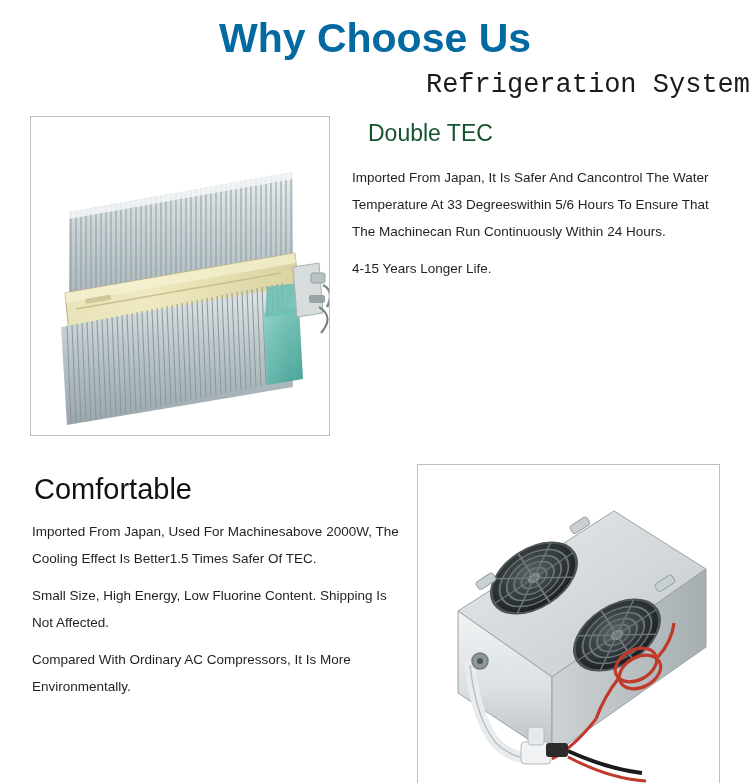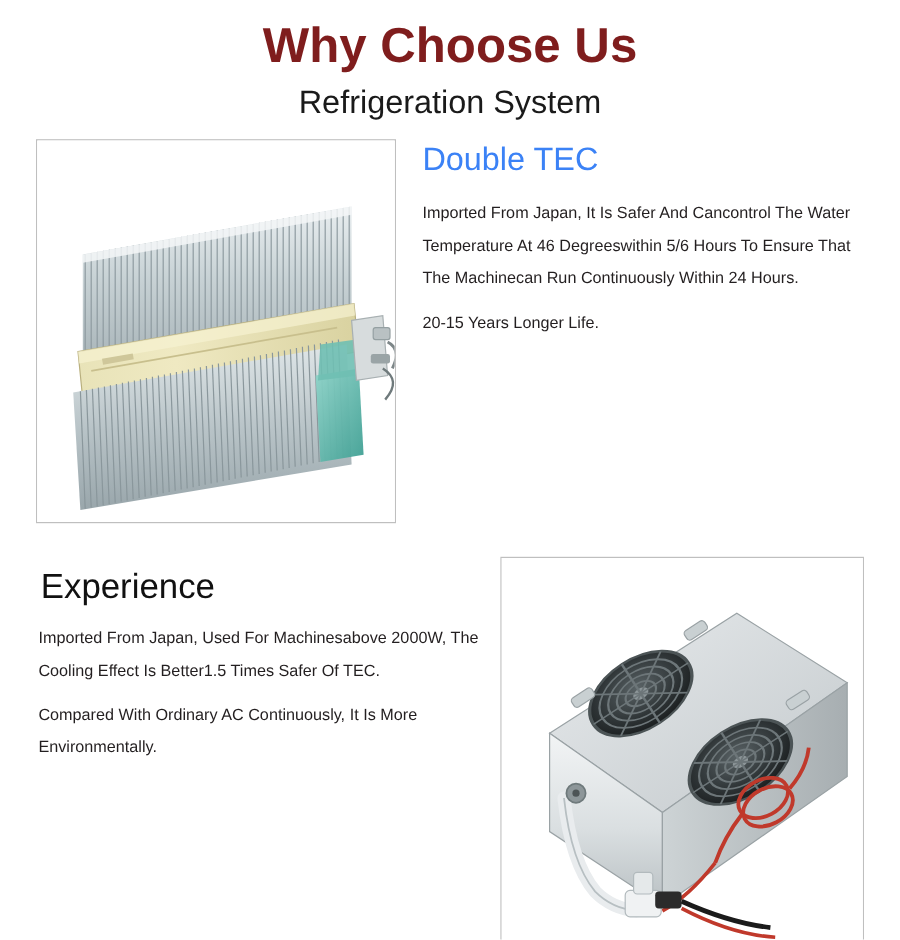--- a/index.html
+++ b/index.html
@@ -21,29 +21,30 @@
     height: 783px;
     position: relative;
   }
   .main-title {
     text-align: center;
     font-size: 41px;
     font-weight: bold;
     letter-spacing: 0px;
     margin: 12px 0 0 0;
     line-height: 52px;
-    color: #7f1d1d;
+    color: #0369a1;
   }
   .sub-title {
-    text-align: center;
+    text-align: right;
     font-size: 27px;
     font-weight: normal;
     margin: 4px 0 0 0;
     line-height: 34px;
     color: #1a1a1a;
+    font-family: Liberation Mono, monospace;
   }
 
   
   .section-one {
     position: relative;
     margin-top: 14px;
     height: 330px;
   }
   .photo-frame {
     border: 1px solid #bfbfbf;
@@ -57,25 +58,25 @@
     width: 300px;
     height: 320px;
   }
   .sec1-text {
     position: absolute;
     left: 352px;
     top: 0px;
     width: 368px;
   }
   .heading {
-    font-size: 27px;
+    font-size: 23px;
     font-weight: normal;
     line-height: 34px;
-    margin: 0 0 14px 0;
-    color: #3b82f6;
+    margin: 0 0 14px 16px;
+    color: #14532d;
   }
   .para {
     font-size: 13.5px;
     line-height: 27px;
     margin: 0 0 10px 0;
     color: #231f20;
   }
 
   
   .section-two {
@@ -273,31 +274,32 @@
           <rect x="280" y="156" width="14" height="10" rx="2" fill="#b9c1c3" stroke="#95a0a2"></rect>
           <rect x="278" y="178" width="16" height="8" rx="2" fill="#9aa4a6"></rect>
           <path d="M292 168 q12 6 4 22" stroke="#7d8688" stroke-width="2.5" fill="none"></path>
           <path d="M288 190 q16 10 2 26" stroke="#6f7a7c" stroke-width="2" fill="none"></path>
         </svg>
       </div>
     </div>
 
     <div class="sec1-text">
       <div class="heading">Double TEC</div>
-      <p class="para">Imported From Japan, It Is Safer And Cancontrol The Water Temperature At 46 Degreeswithin 5/6 Hours To Ensure That The Machinecan Run Continuously Within 24 Hours.</p>
-      <p class="para">20-15 Years Longer Life.</p>
+      <p class="para">Imported From Japan, It Is Safer And Cancontrol The Water Temperature At 33 Degreeswithin 5/6 Hours To Ensure That The Machinecan Run Continuously Within 24 Hours.</p>
+      <p class="para">4-15 Years Longer Life.</p>
     </div>
   </div>
 
   <div class="section-two">
 
     <div class="sec2-text">
-      <div class="heading2">Experience</div>
+      <div class="heading2">Comfortable</div>
       <p class="para">Imported From Japan, Used For Machinesabove 2000W, The Cooling Effect Is Better1.5 Times Safer Of TEC.</p>
-      <p class="para">Compared With Ordinary AC Continuously, It Is More Environmentally.</p>
+      <p class="para">Small Size, High Energy, Low Fluorine Content. Shipping Is Not Affected.</p>
+      <p class="para">Compared With Ordinary AC Compressors, It Is More Environmentally.</p>
     </div>
 
     <div class="photo-frame frame-comp">
       <div class="comp-canvas">
         <svg width="301" height="321" viewBox="0 0 301 321">
           <defs>
             <linearGradient id="boxTop" x1="0" y1="0" x2="1" y2="1">
               <stop offset="0%" stop-color="#e7eaec"></stop>
               <stop offset="100%" stop-color="#c3c9cc"></stop>
             </linearGradient>

